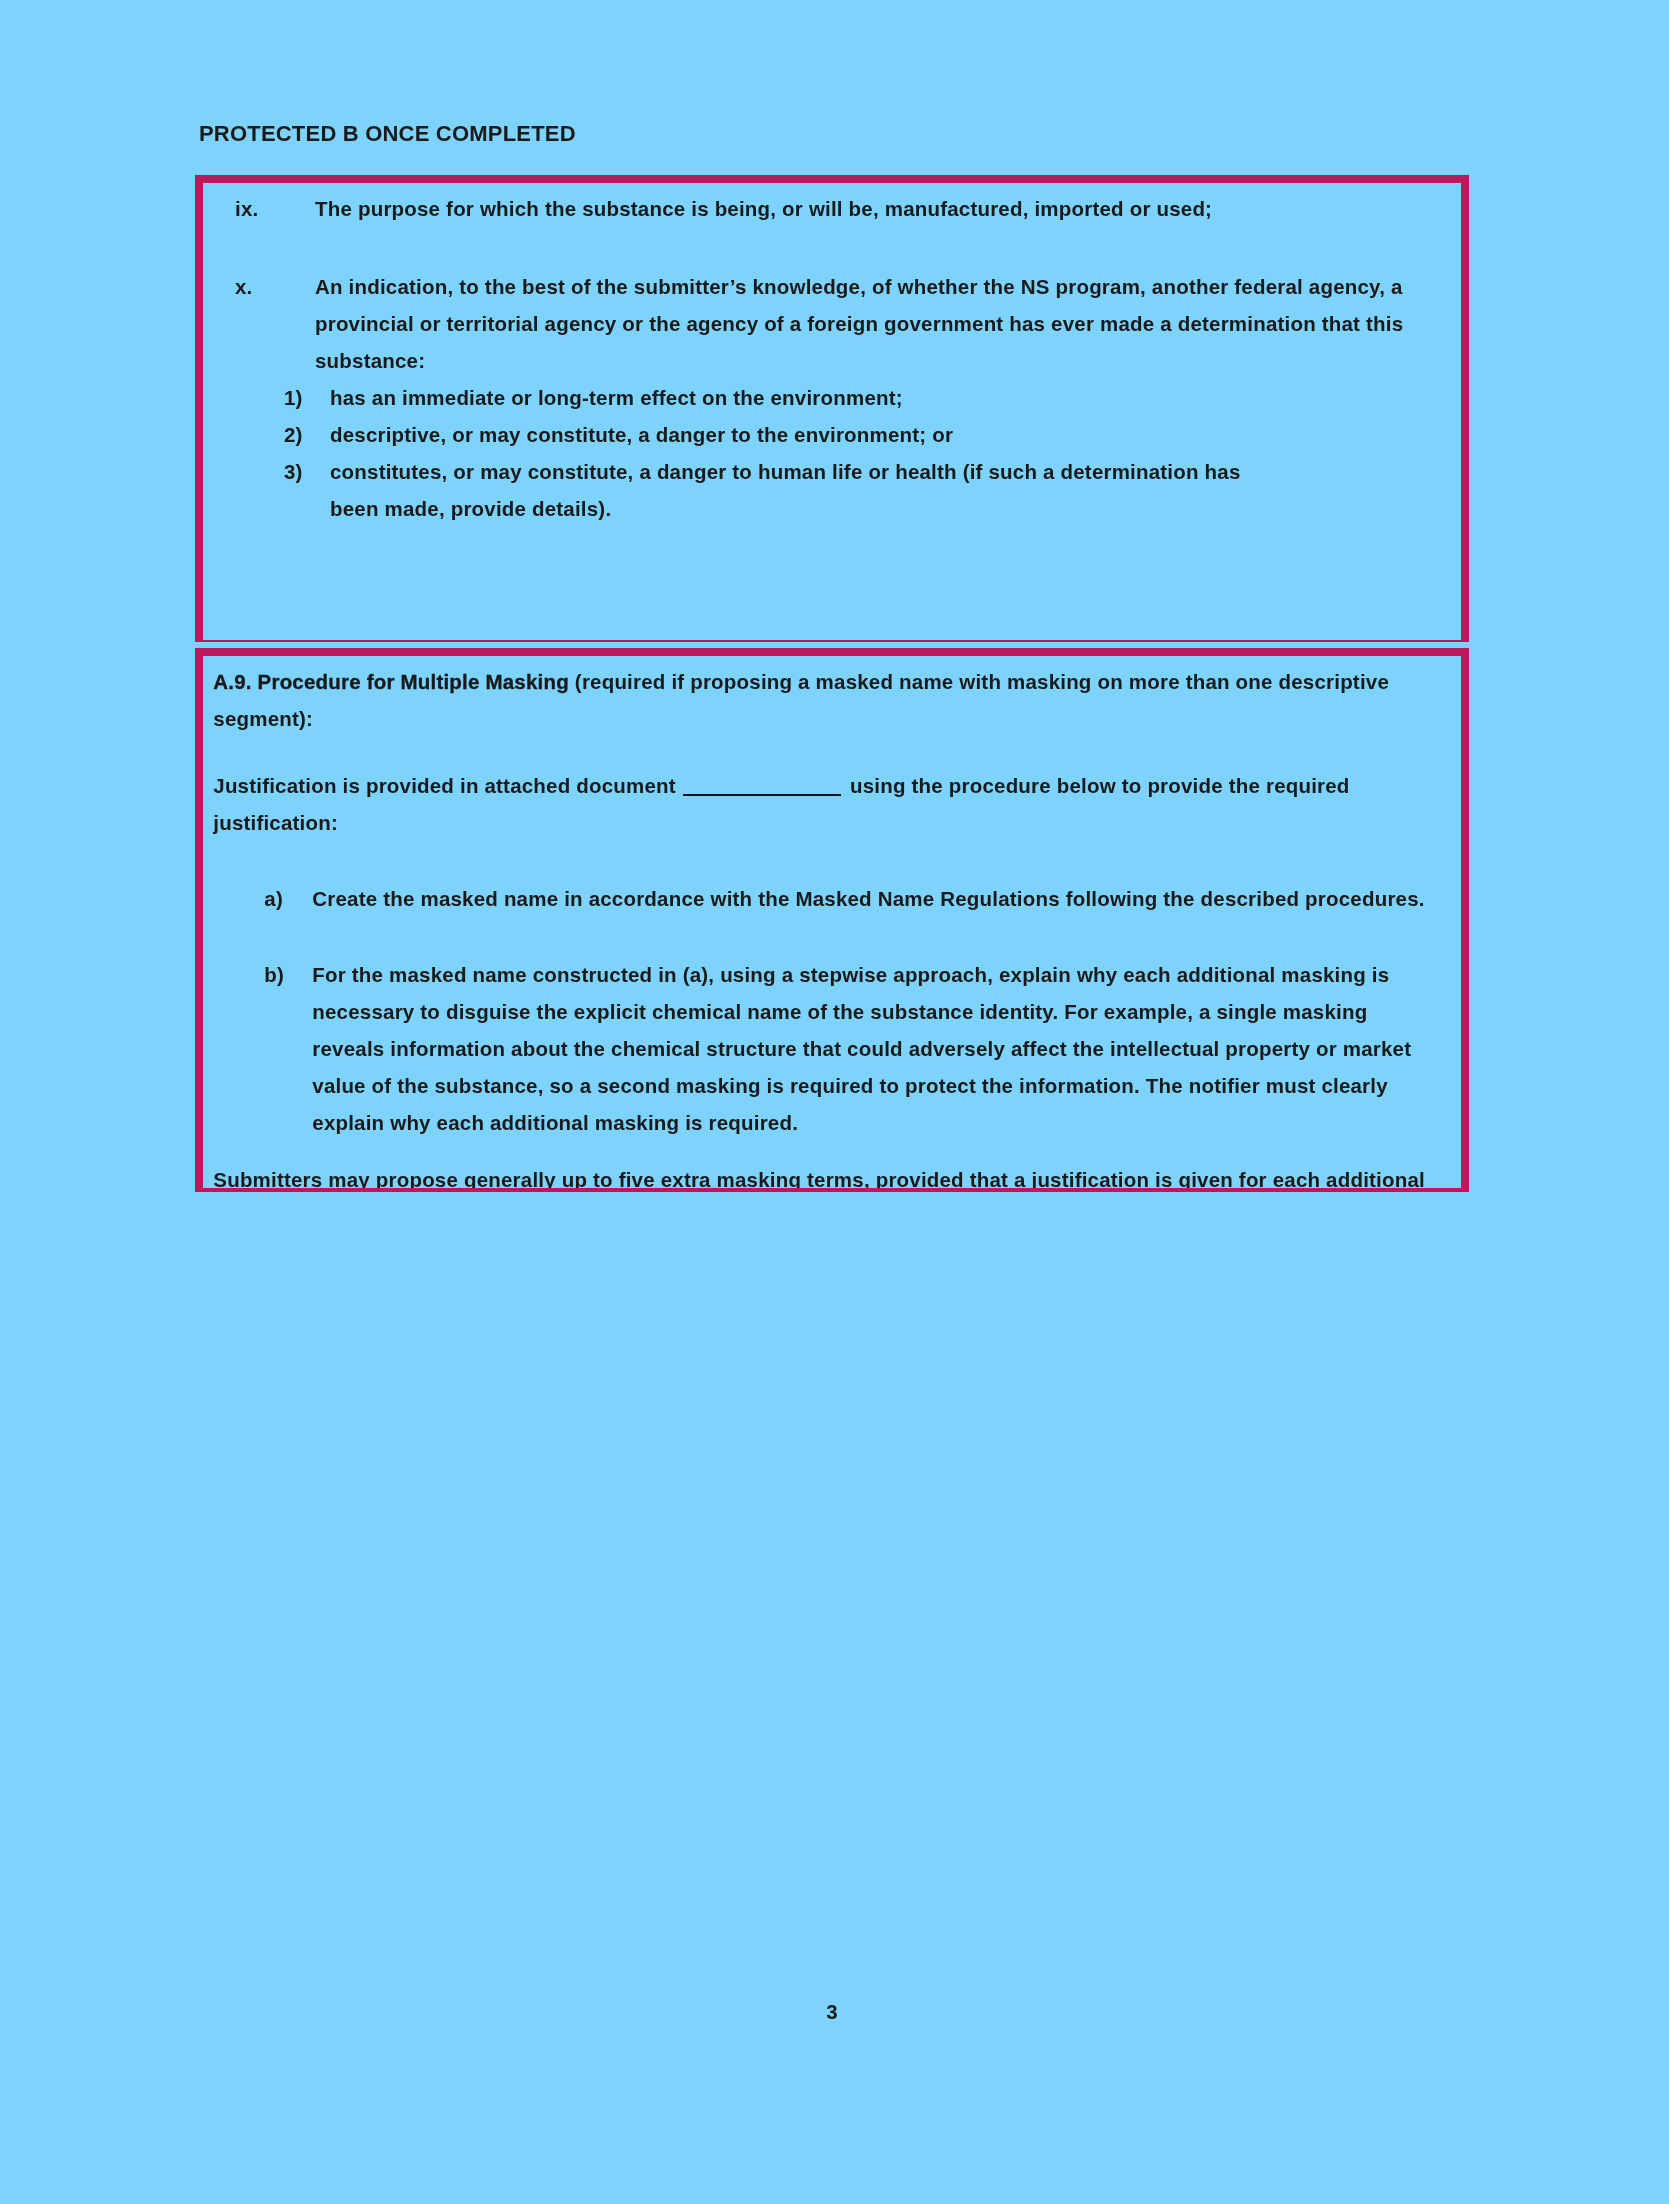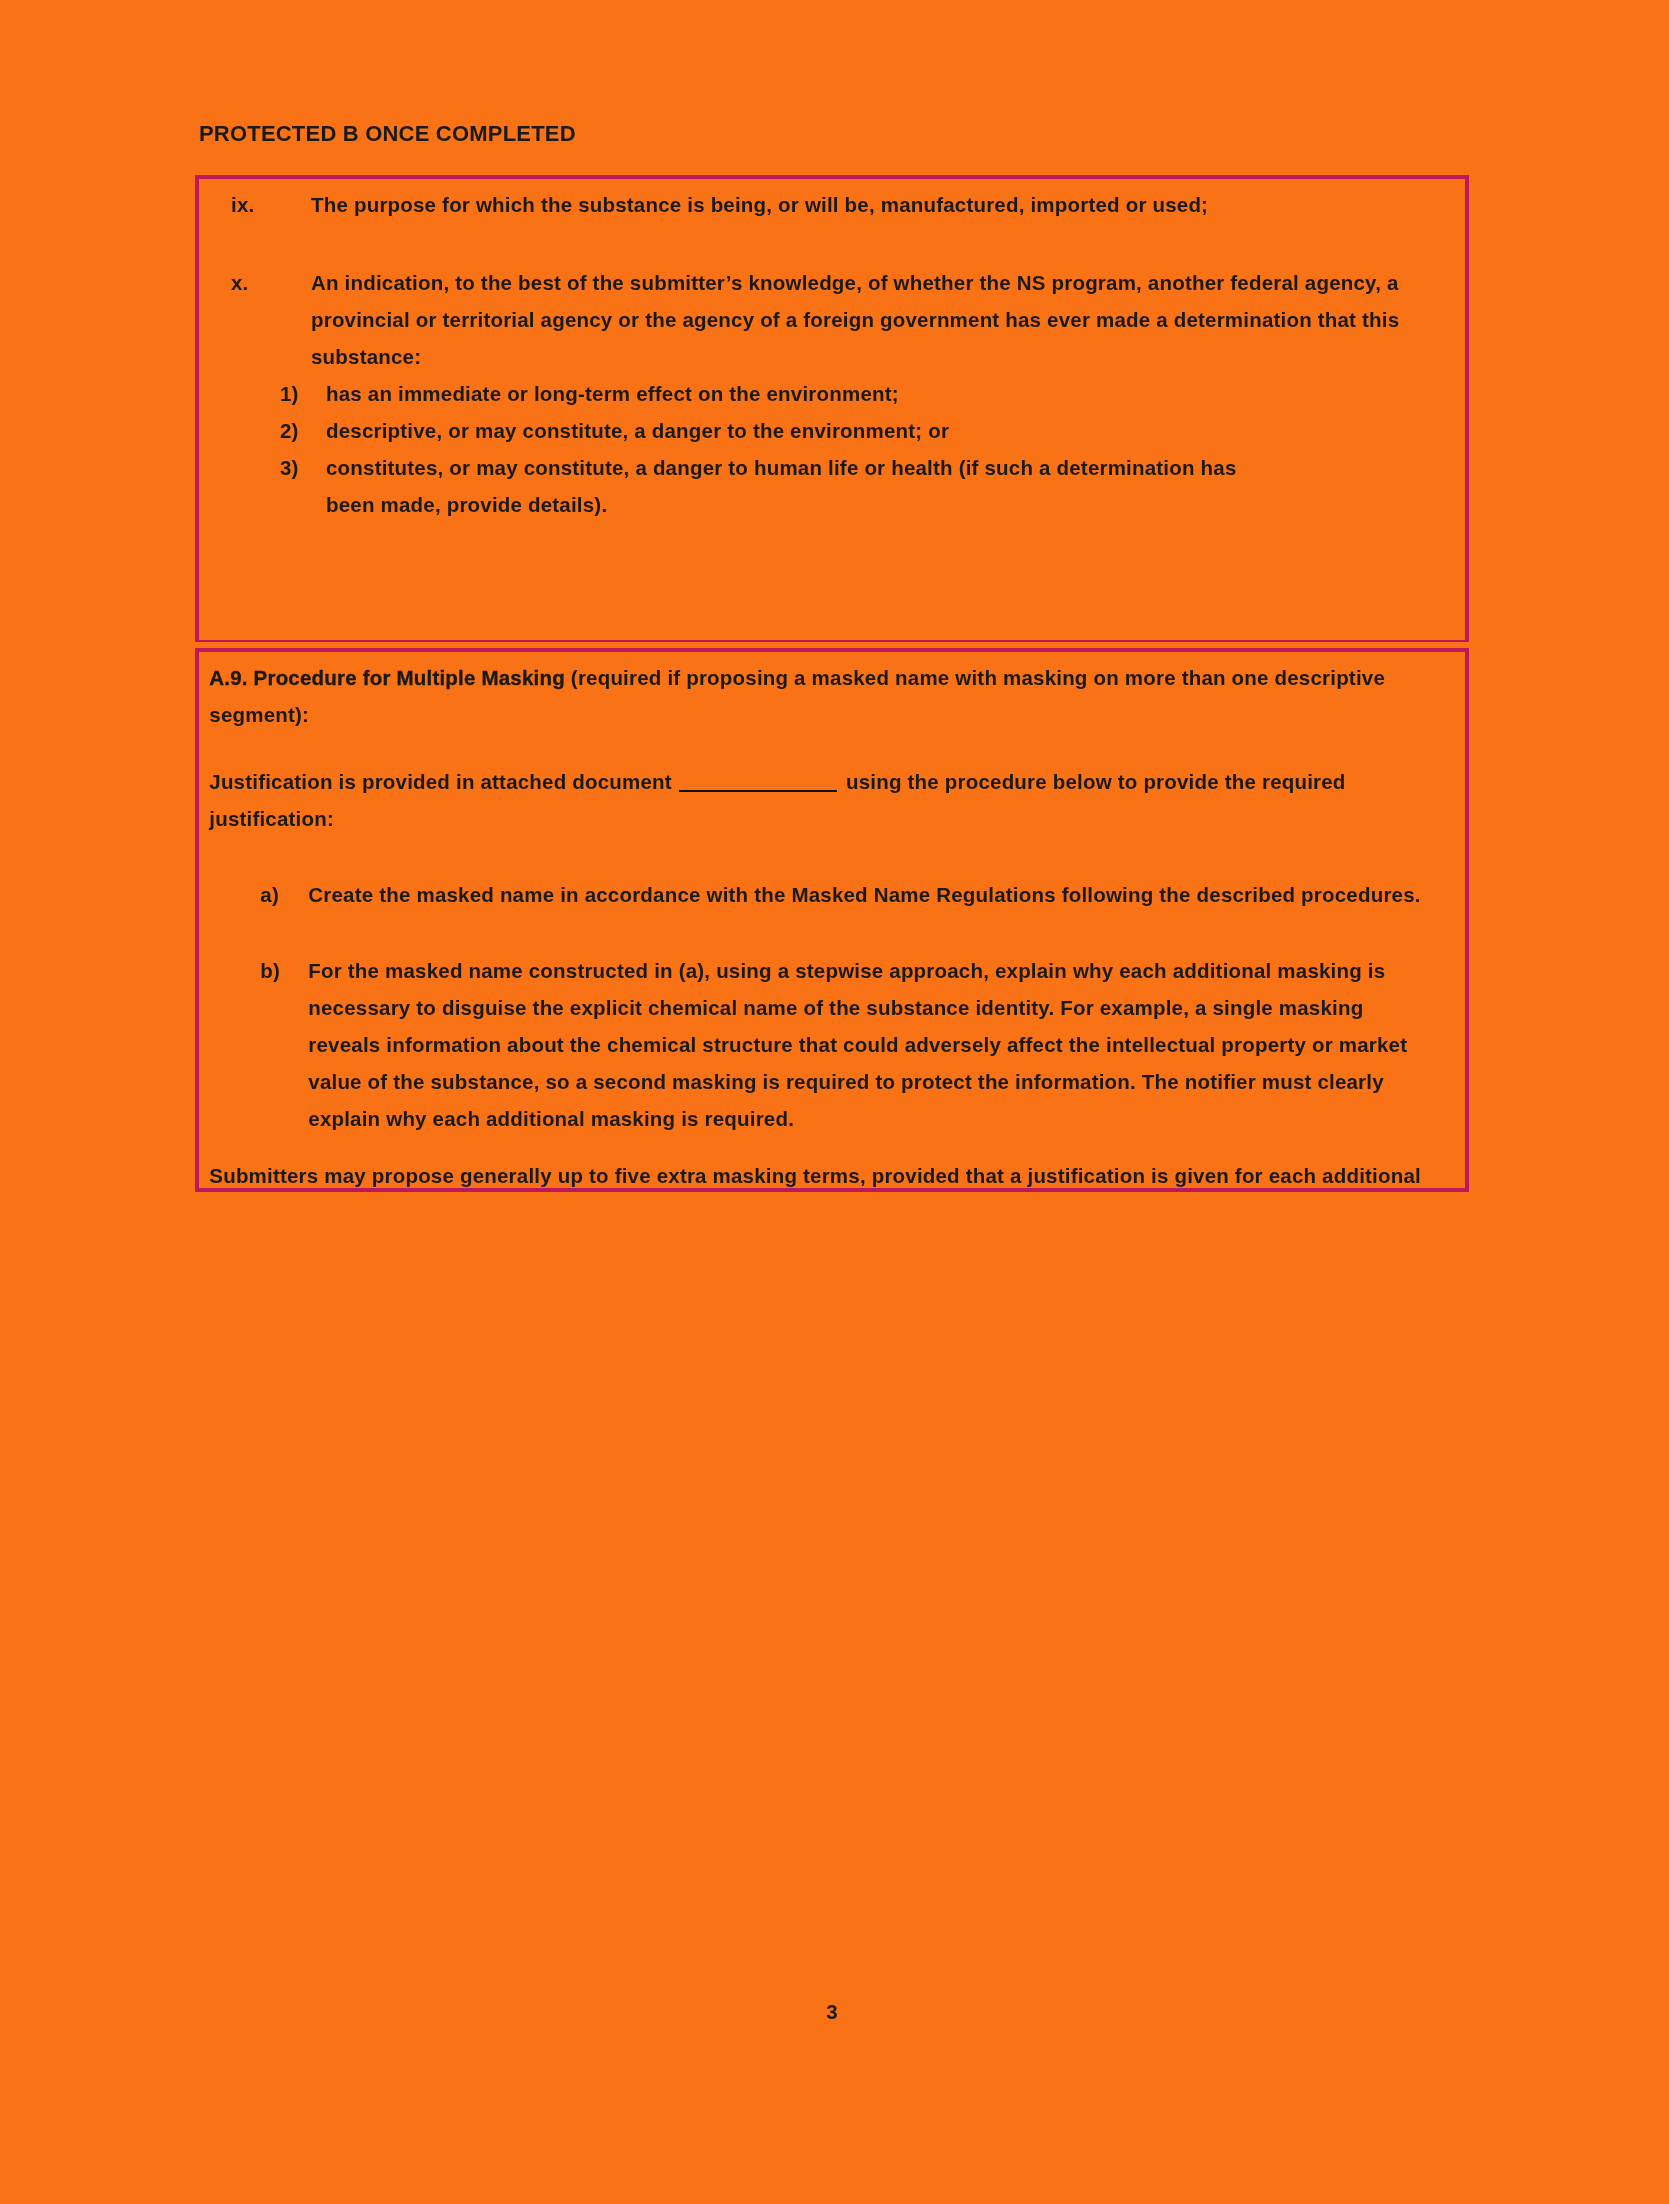--- a/index.html
+++ b/index.html
@@ -10,37 +10,37 @@
   body {
     width: 1669px;
     height: 2204px;
     position: relative;
     font-family: "Liberation Sans", sans-serif;
     color: #1a1a1a;
   }
   .page {
     position: absolute;
     inset: 0;
-    background: #f97316;
+    background: #7dd3fc;
   }
   .classification {
     position: absolute;
     left: 199px;
     top: 121px;
     font-size: 22px;
     font-weight: 700;
     letter-spacing: 0.2px;
     white-space: nowrap;
   }
   .box {
     position: absolute;
     left: 195px;
     width: 1274px;
     box-sizing: border-box;
-    border: 4px solid #be185d;
+    border: 8px solid #be185d;
     font-size: 20.5px;
     line-height: 37px;
     font-weight: 600;
     letter-spacing: 0.2px;
     overflow: hidden;
   }
   .box-requirements {
     top: 175px;
     height: 467px;
     border-bottom-width: 2.6px;

